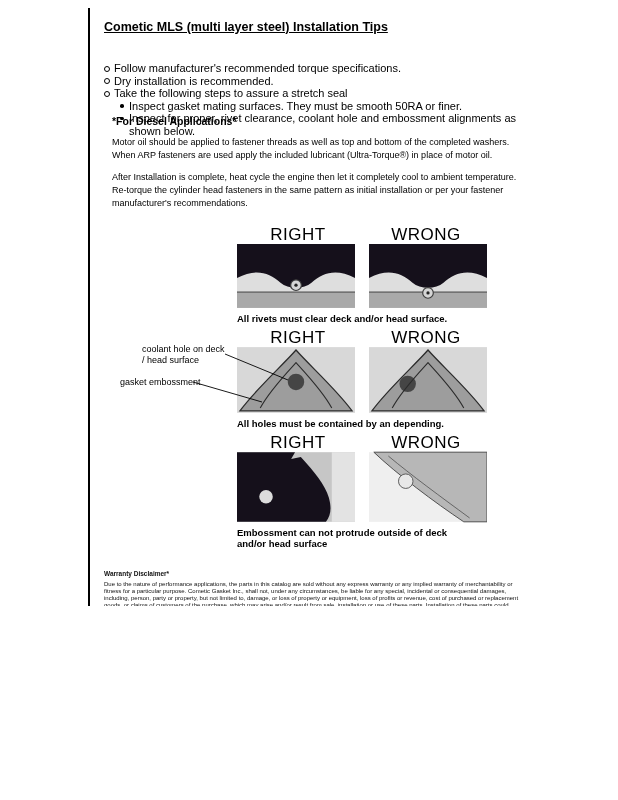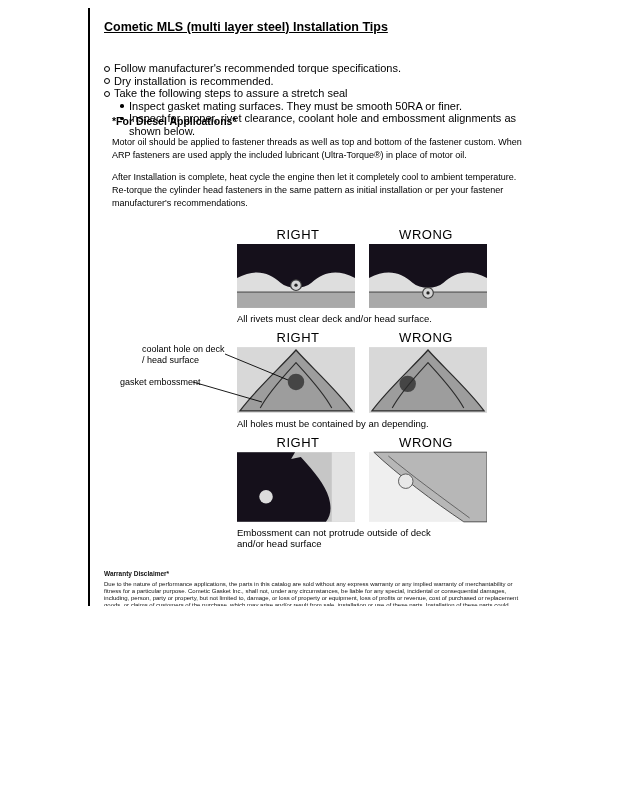--- a/index.html
+++ b/index.html
@@ -15,26 +15,26 @@
   .b1::before { content:""; position:absolute; left:0; top:3.5px; width:4px; height:4px; border:1px solid #000; border-radius:50%; }
   .sub { margin-left:15px; }
   .b2::before { content:""; position:absolute; left:1px; top:4.5px; width:3.5px; height:3.5px; background:#000; border-radius:50%; }
 
   .diesel { position:absolute; left:112px; top:115px; width:420px; font-size:9px; line-height:13px; }
   .diesel h2 { font-size:10.5px; font-weight:bold; margin-bottom:8px; }
   .diesel p { margin-bottom:9px; }
   .diesel p.note { margin-top:-2px; }
 
   .diagrams { position:absolute; left:237px; top:228px; width:250px; }
-  .dg-headers { display:flex; gap:6px; font-size:13px; line-height:14px; letter-spacing:0.5px; }
+  .dg-headers { display:flex; gap:6px; font-size:17px; line-height:14px; letter-spacing:0.5px; }
   .dg-headers span { width:122px; text-align:center; }
   .mt7 { margin-top:7px; }
   .dg-row { display:flex; gap:14px; margin-top:1px; position:relative; }
   .panel { display:block; }
-  .dg-caption { font-size:9.5px; line-height:11px; margin-top:4px; }
+  .dg-caption { font-size:9.5px; line-height:11px; margin-top:4px;font-weight:bold; }
   .cap3 { width:215px; }
 
   .side-label { position:absolute; font-size:9px; line-height:11px; text-align:left; }
   .lbl-coolant { left:-95px; top:114px; width:84px; }
   .lbl-emboss { left:-117px; top:147px; white-space:nowrap; }
   .leader-lines { position:absolute; left:-45px; top:116px; width:100px; height:64px; pointer-events:none; z-index:2; }
 
   .warranty { position:absolute; left:104px; top:570px; width:424px; font-size:6px; line-height:7px; color:#111; }
   .warranty h3 { font-size:6.5px; font-weight:bold; margin-bottom:4px; }
   .warranty p { margin-bottom:5px; }
@@ -55,21 +55,21 @@
     <div class="b1">Dry installation is recommended.</div>
     <div class="b1">Take the following steps to assure a stretch seal</div>
     <div class="sub">
       <div class="b2">Inspect gasket mating surfaces.  They must be smooth 50RA or finer.</div>
       <div class="b2">Inspect for proper, rivet clearance, coolant hole and embossment alignments as shown below.</div>
     </div>
   </div>
 
   <div class="diesel">
     <h2>*For Diesel Applications*</h2>
-    <p>Motor oil should be applied to fastener threads as well as top and bottom of the fastener custom. When ARP fasteners are used apply the included lubricant (Ultra-Torque®) in place of motor oil.</p>
+    <p>Motor oil should be applied to fastener threads as well as top and bottom of the completed washers. When ARP fasteners are used apply the included lubricant (Ultra-Torque®) in place of motor oil.</p>
     <p>After Installation is complete, heat cycle the engine then let it completely cool to ambient temperature. Re-torque the cylinder head fasteners in the same pattern as initial installation or per your fastener manufacturer's recommendations.</p>
   </div>
 
   <div class="diagrams">
 
     <div class="dg-headers">
       <span>RIGHT</span>
       <span>WRONG</span>
     </div>
     <div class="dg-row">

